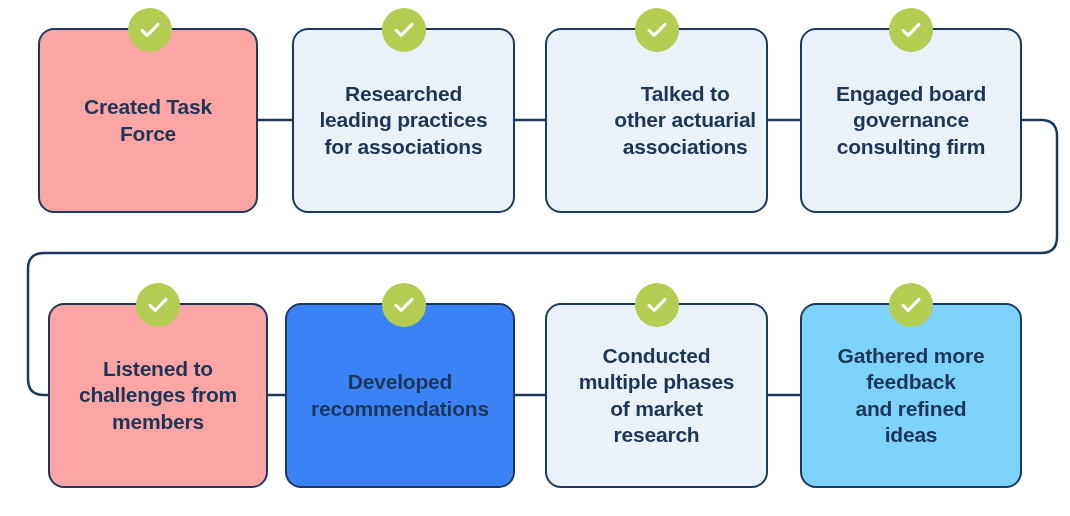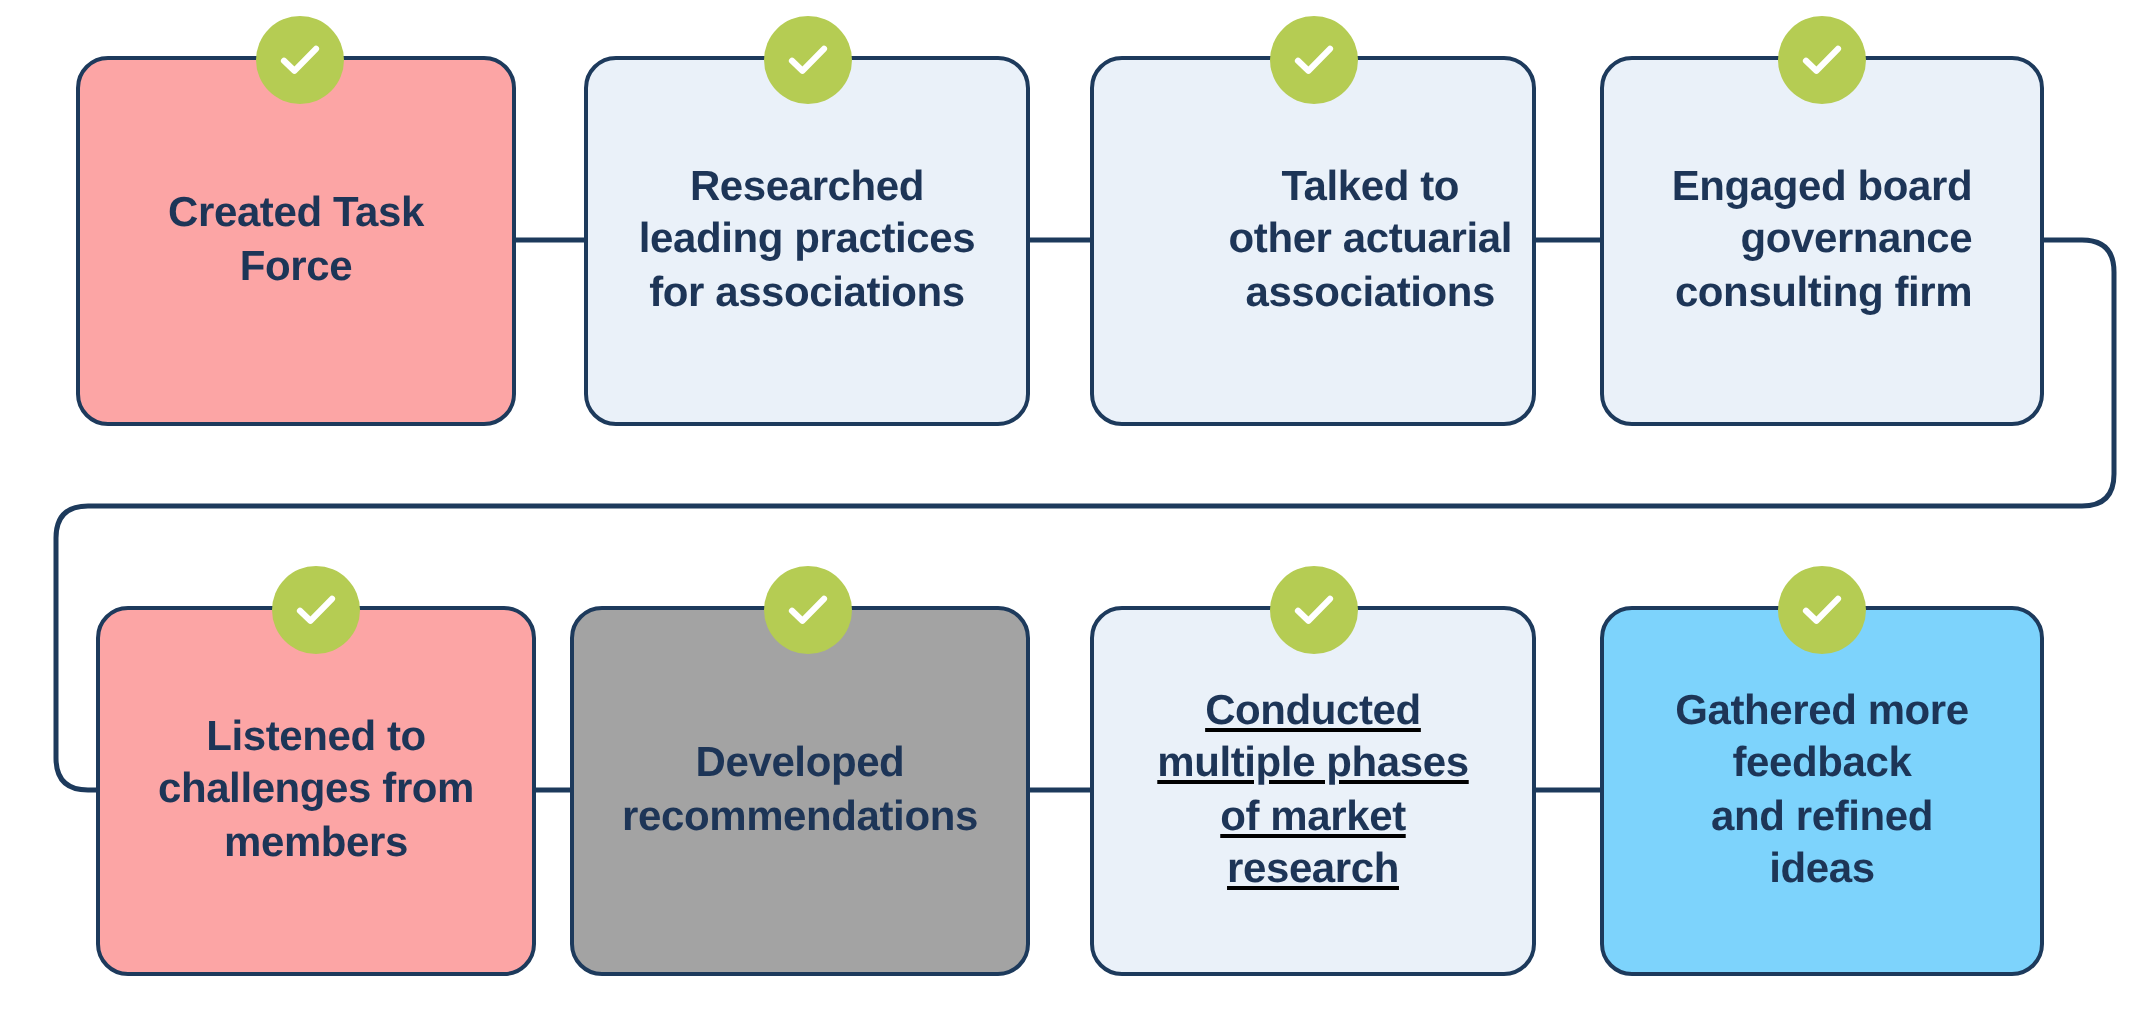--- a/index.html
+++ b/index.html
@@ -100,50 +100,50 @@
       <div class="node" style="left: 545px; top: 28px; width: 223px; height: 185px; background: rgb(234, 241, 249); border-color: rgb(29, 58, 92); justify-content: flex-end;">
         <div class="node-label" style="color: rgb(29, 53, 87);">Talked to
 other actuarial
 associations</div>
       </div>
       <div class="badge" style="left: 635px; top: 8px; background: rgb(181, 204, 83);">
         <svg width="26" height="26" viewBox="0 0 26 26" xmlns="http://www.w3.org/2000/svg">
           <path d="M5 13.4 L10.2 18.4 L21 7.4" fill="none" stroke="#ffffff" stroke-width="3.1" stroke-linecap="round" stroke-linejoin="round"></path>
         </svg>
       </div>
-      <div class="node" style="left: 800px; top: 28px; width: 222px; height: 185px; background: rgb(234, 241, 249); border-color: rgb(29, 58, 92); text-align: right;">
+      <div class="node" style="left: 800px; top: 28px; width: 222px; height: 185px; background: rgb(234, 241, 249); border-color: rgb(29, 58, 92);">
         <div class="node-label" style="color: rgb(29, 53, 87);">Engaged board
 governance
 consulting firm</div>
       </div>
       <div class="badge" style="left: 889px; top: 8px; background: rgb(181, 204, 83);">
         <svg width="26" height="26" viewBox="0 0 26 26" xmlns="http://www.w3.org/2000/svg">
           <path d="M5 13.4 L10.2 18.4 L21 7.4" fill="none" stroke="#ffffff" stroke-width="3.1" stroke-linecap="round" stroke-linejoin="round"></path>
         </svg>
       </div>
       <div class="node" style="left: 48px; top: 303px; width: 220px; height: 185px; background: #fca5a5; border-color: rgb(29, 58, 92);">
         <div class="node-label" style="color: rgb(29, 53, 87);">Listened to
 challenges from
 members</div>
       </div>
       <div class="badge" style="left: 136px; top: 283px; background: rgb(181, 204, 83);">
         <svg width="26" height="26" viewBox="0 0 26 26" xmlns="http://www.w3.org/2000/svg">
           <path d="M5 13.4 L10.2 18.4 L21 7.4" fill="none" stroke="#ffffff" stroke-width="3.1" stroke-linecap="round" stroke-linejoin="round"></path>
         </svg>
       </div>
-      <div class="node" style="left: 285px; top: 303px; width: 230px; height: 185px; background: #a3a3a3; border-color: rgb(29, 58, 92);">
+      <div class="node" style="left: 285px; top: 303px; width: 230px; height: 185px; background: #3b82f6; border-color: rgb(29, 58, 92);">
         <div class="node-label" style="color: rgb(29, 53, 87);">Developed
 recommendations</div>
       </div>
       <div class="badge" style="left: 382px; top: 283px; background: rgb(181, 204, 83);">
         <svg width="26" height="26" viewBox="0 0 26 26" xmlns="http://www.w3.org/2000/svg">
           <path d="M5 13.4 L10.2 18.4 L21 7.4" fill="none" stroke="#ffffff" stroke-width="3.1" stroke-linecap="round" stroke-linejoin="round"></path>
         </svg>
       </div>
-      <div class="node" style="left: 545px; top: 303px; width: 223px; height: 185px; background: rgb(234, 241, 249); border-color: rgb(29, 58, 92); text-decoration: underline;">
+      <div class="node" style="left: 545px; top: 303px; width: 223px; height: 185px; background: rgb(234, 241, 249); border-color: rgb(29, 58, 92);">
         <div class="node-label" style="color: rgb(29, 53, 87);">Conducted
 multiple phases
 of market
 research</div>
       </div>
       <div class="badge" style="left: 635px; top: 283px; background: rgb(181, 204, 83);">
         <svg width="26" height="26" viewBox="0 0 26 26" xmlns="http://www.w3.org/2000/svg">
           <path d="M5 13.4 L10.2 18.4 L21 7.4" fill="none" stroke="#ffffff" stroke-width="3.1" stroke-linecap="round" stroke-linejoin="round"></path>
         </svg>
       </div>

